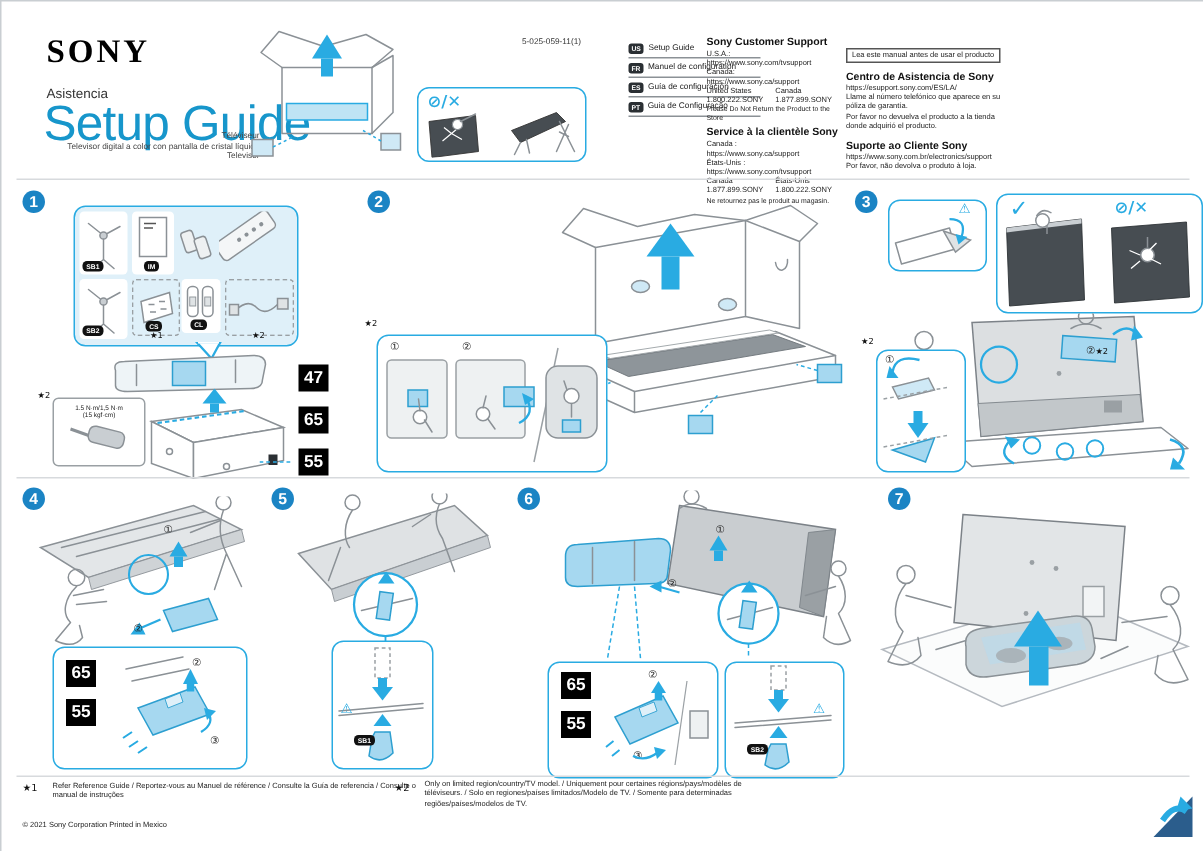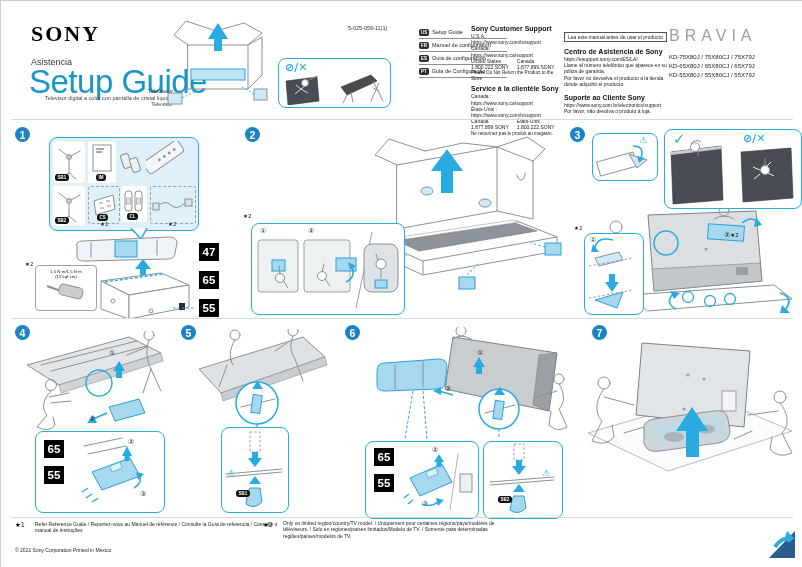--- a/index.html
+++ b/index.html
@@ -154,28 +154,20 @@
     <div class="readbox">Lea este manual antes de usar el producto</div>
     <div class="suphead" style="margin-top:5px;">Centro de Asistencia de Sony</div>
     <div class="supline">https://esupport.sony.com/ES/LA/</div>
     <div class="supline">Llame al número telefónico que aparece en su póliza de garantía.</div>
     <div class="supline">Por favor no devuelva el producto a la tienda donde adquirió el producto.</div>
     <div class="suphead" style="margin-top:7px;">Suporte ao Cliente Sony</div>
     <div class="supline">https://www.sony.com.br/electronics/support</div>
     <div class="supline">Por favor, não devolva o produto à loja.</div>
   </div>
 
-  <div class="abs" style="left:668px;top:26px;width:130px;">
-    <div class="bravia">BRAVIA</div>
-    <div class="models" style="margin-top:8px;">
-      <div>KD-75X80J / 75X80CJ / 75X79J</div>
-      <div>KD-65X80J / 65X80CJ / 65X79J</div>
-      <div>KD-55X80J / 55X80CJ / 55X79J</div>
-    </div>
-  </div>
 
   <div class="rule" style="top:118px;"></div>
 
   <div class="abs" style="left:12px;top:124px;width:222px;height:193px;">
     <div class="stepnum abs" style="left:2px;top:2px;">1</div>
     
     <div class="panel blue abs" style="left:36px;top:12px;width:148px;height:92px;">
       <div class="cell" style="left:3px;top:3px;width:32px;height:42px;">
         <svg width="32" height="42" viewBox="0 0 32 42">
           <path class="lineart" d="M16,16 L6,8 M16,16 L27,10 M16,16 L16,32 M16,32 L9,38 M16,32 L23,38" stroke-width="2"></path>

